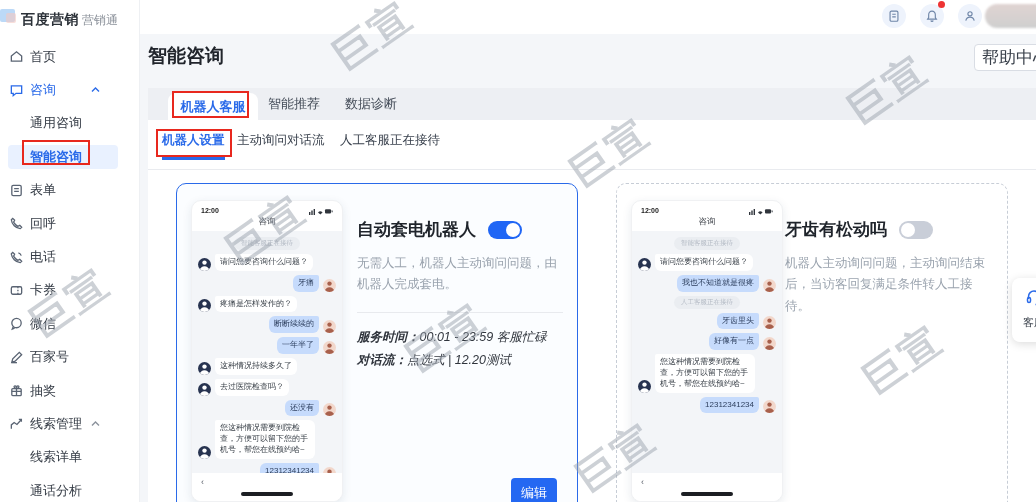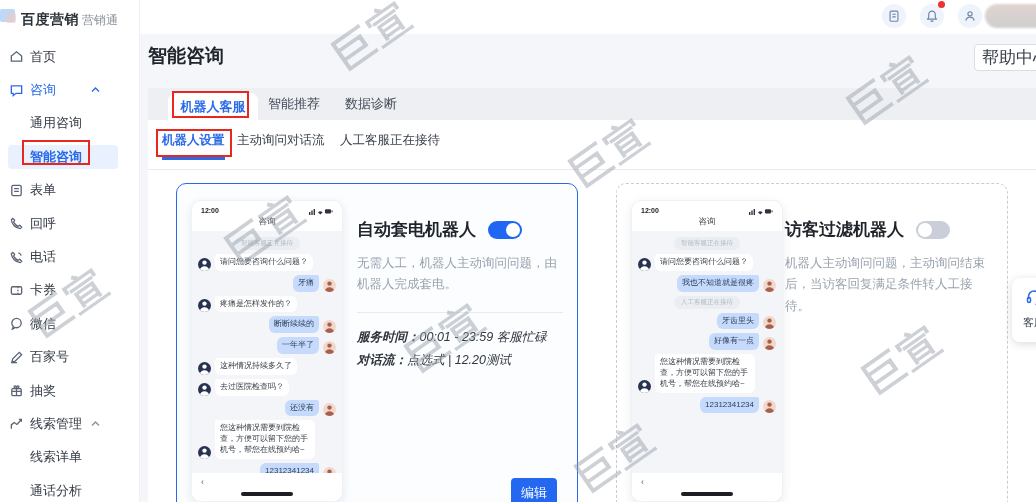--- a/index.html
+++ b/index.html
@@ -465,21 +465,21 @@
           </span>
         </div>
     </div>
     <div class="p-bottom">
       <span class="p-back">‹</span>
       <span class="p-home"></span>
     </div>
   </div>
   <div class="info">
     <div class="info-title-row">
-      <span class="info-title">访客过滤机器人</span>
+      <span class="info-title">牙齿有松动吗</span>
       <span class="toggle off">
           <span class="knob"></span>
         </span>
     </div>
     <div class="info-desc">机器人主动询问问题，主动询问结束后，当访客回复满足条件转人工接待。</div>
   </div>
 </div>
 
 <div class="float-svc">
   <span><svg width="18" height="18" viewBox="0 0 18 18" fill="none" stroke="#2a6ae9" stroke-width="1.5">

